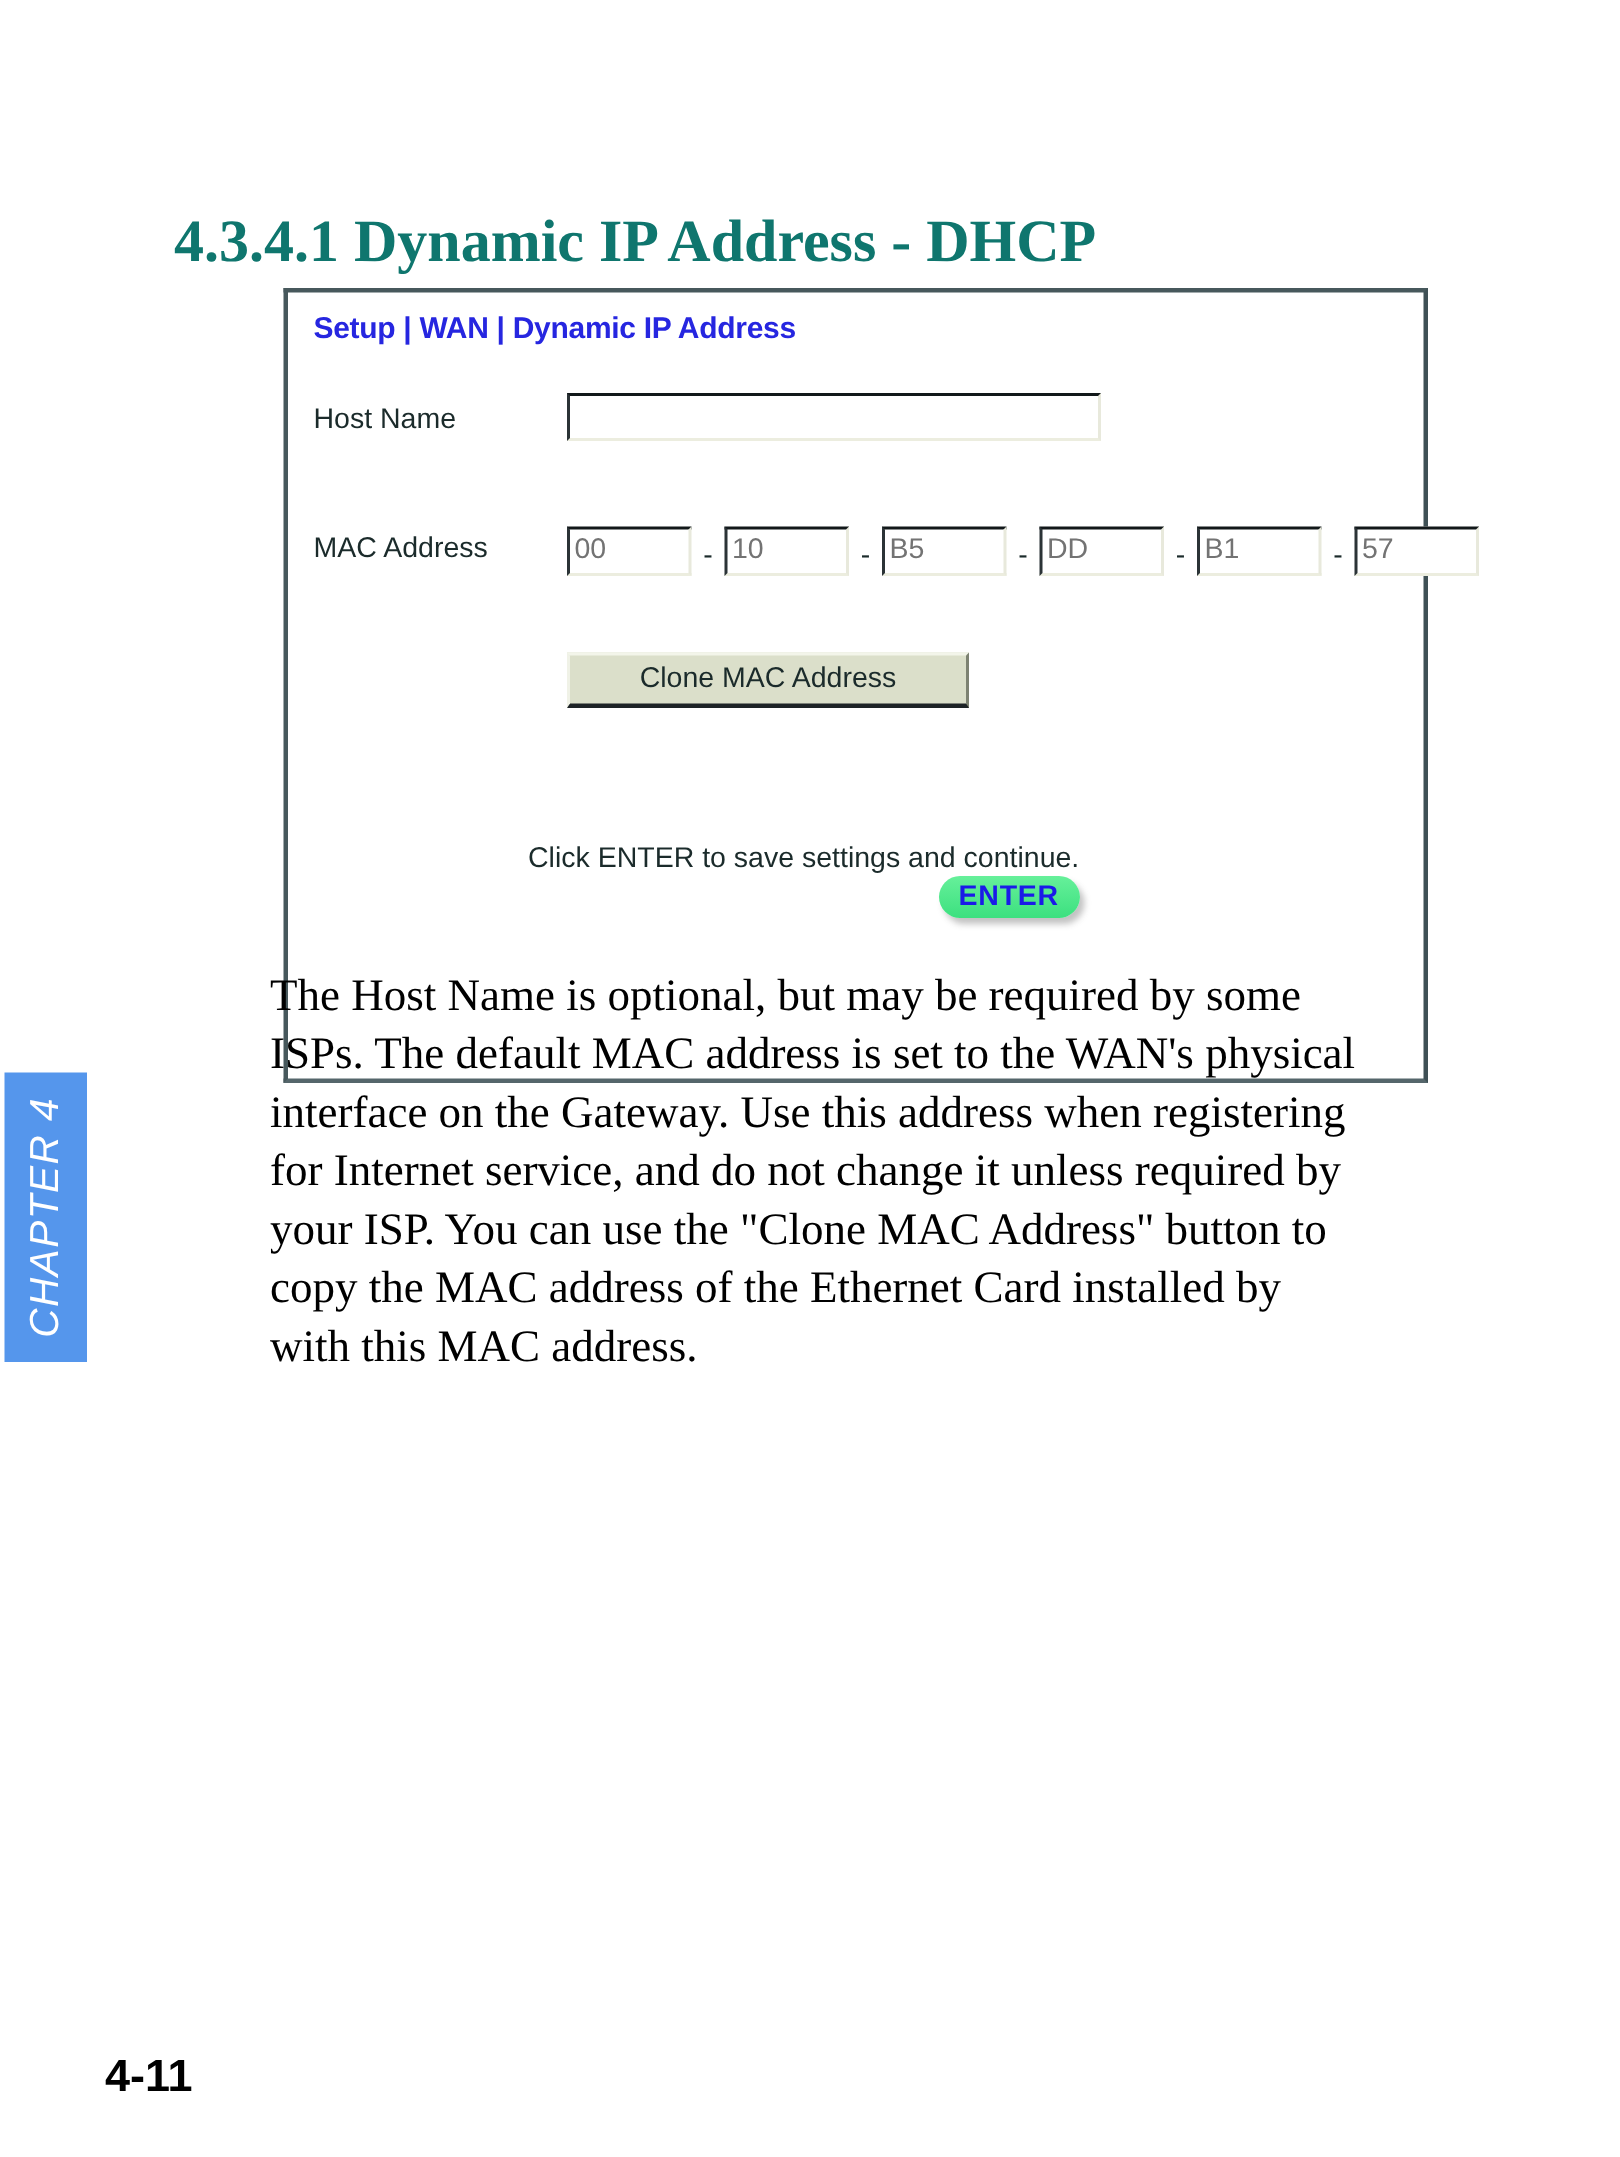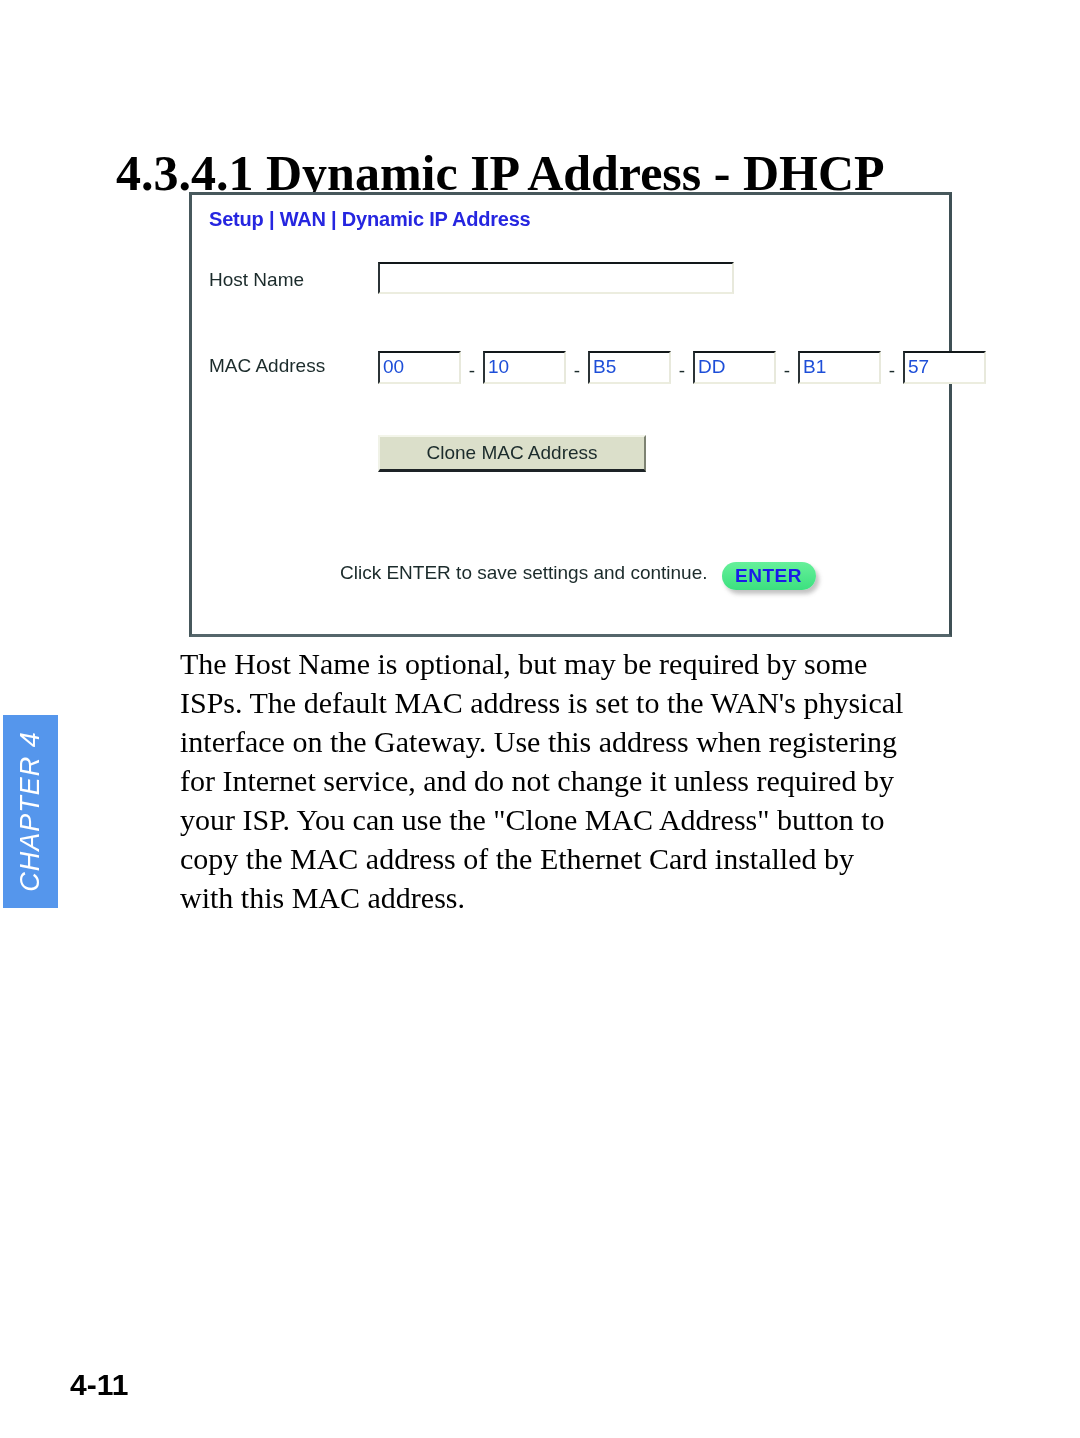--- a/index.html
+++ b/index.html
@@ -38,33 +38,33 @@
     letter-spacing: 1px;
   }
 
   
   .page-title {
     position: absolute;
     left: 116px;
     top: 110px;
     font-family: "Liberation Serif", serif;
     font-weight: bold;
-    font-size: 50px;
-    color: #000000;
+    font-size: 40px;
+    color: #0f766e;
     letter-spacing: 0px;
     white-space: nowrap;
   }
 
   
   .ui-panel {
     position: absolute;
     left: 189px;
     top: 192px;
     width: 763px;
-    height: 445px;
+    height: 530px;
     background: #ffffff;
     border-top: 3px solid #47585c;
     border-left: 3px solid #47585c;
     border-right: 3px solid #3f5055;
     border-bottom: 3px solid #55666b;
     box-sizing: border-box;
     text-decoration: underline;
   }
 
   .panel-heading {
@@ -127,21 +127,21 @@
     width: 83px;
     height: 33px;
     background: #ffffff;
     border-top: 2px solid #12181a;
     border-left: 2px solid #2b3336;
     border-right: 2px solid #e8e9dc;
     border-bottom: 2px solid #eceddf;
     box-sizing: border-box;
     font-family: "Liberation Sans", sans-serif;
     font-size: 19px;
-    color: #1d4ed8;
+    color: #737373;
     display: flex;
     align-items: center;
     padding-left: 3px;
   }
   .mac-sep {
     width: 22px;
     text-align: center;
     font-family: "Liberation Sans", sans-serif;
     font-size: 19px;
     color: #1b2b2b;
@@ -167,24 +167,25 @@
     color: #1b2b2b;
     display: flex;
     align-items: center;
     justify-content: center;
     cursor: pointer;
   }
 
   
   .enter-row {
     position: absolute;
-    left: 148px;
+    left: 160px;
     top: 367px;
     display: flex;
-    align-items: flex-start;
+    align-items: flex-end;
+    flex-direction: column;
   }
   .enter-hint {
     font-family: "Liberation Sans", sans-serif;
     font-size: 19px;
     color: #1b2b2b;
     white-space: nowrap;
   }
   .enter-button {
     position: relative;
     margin-left: 14px;

